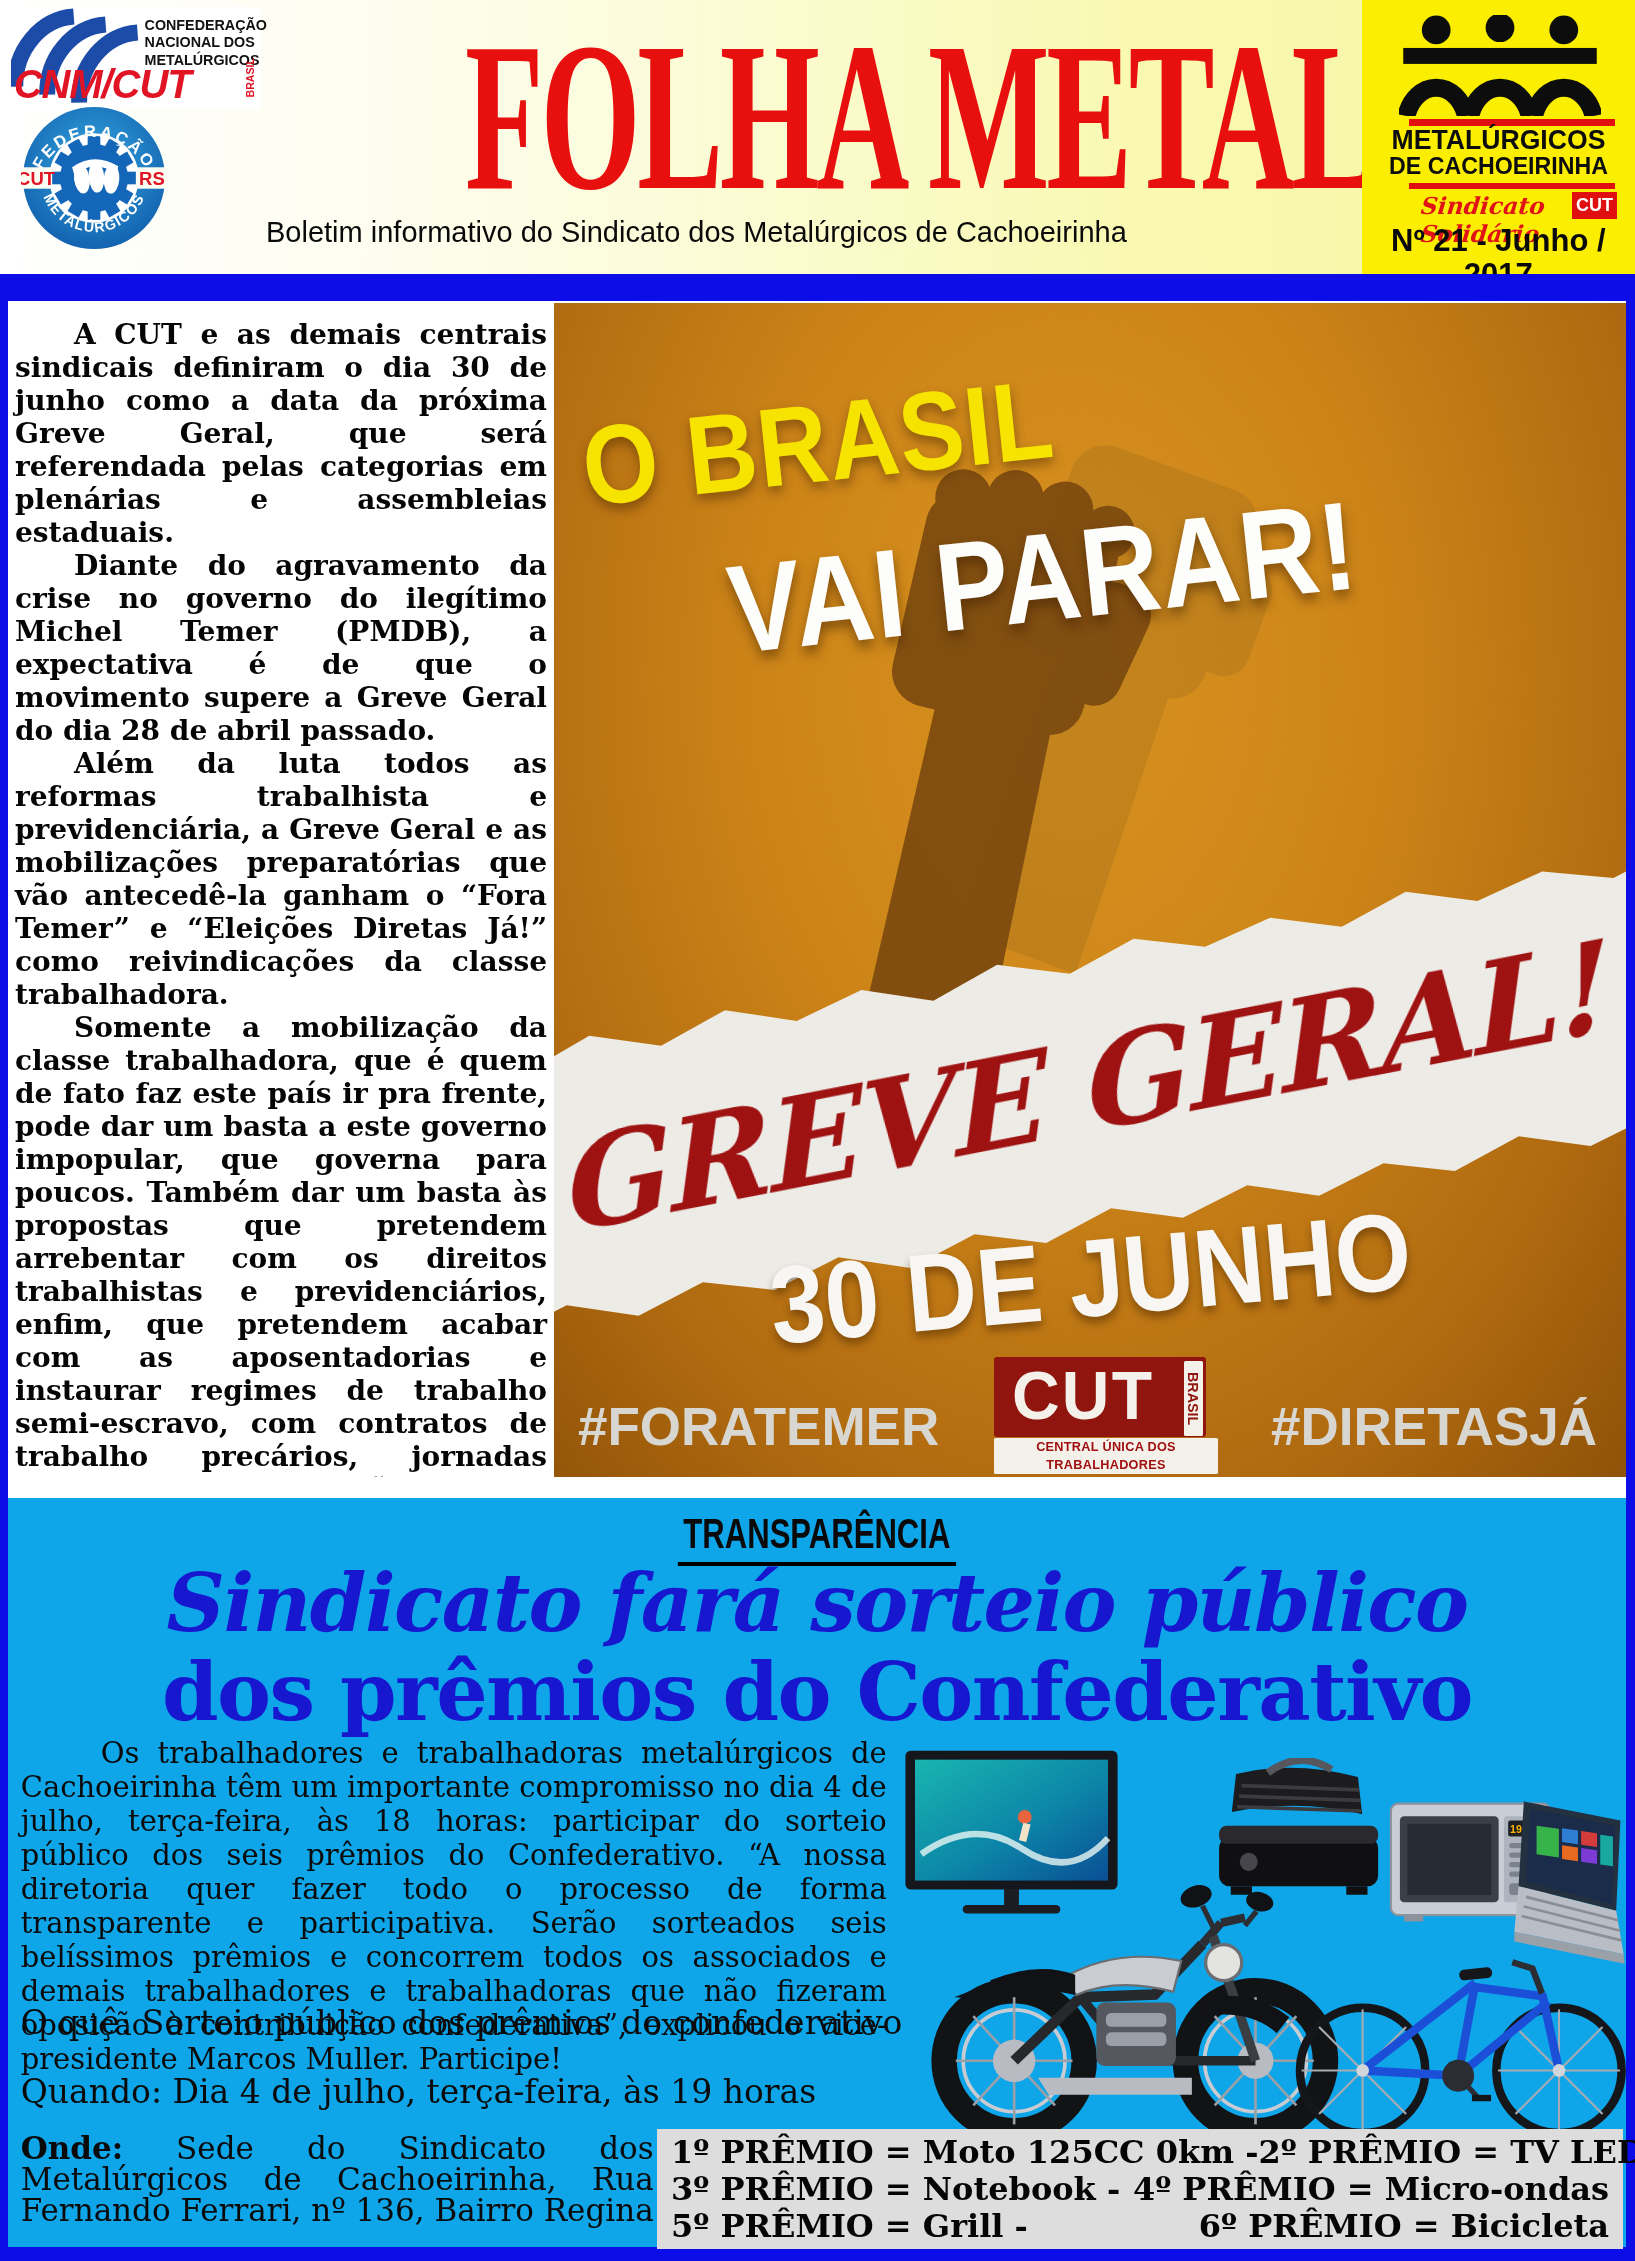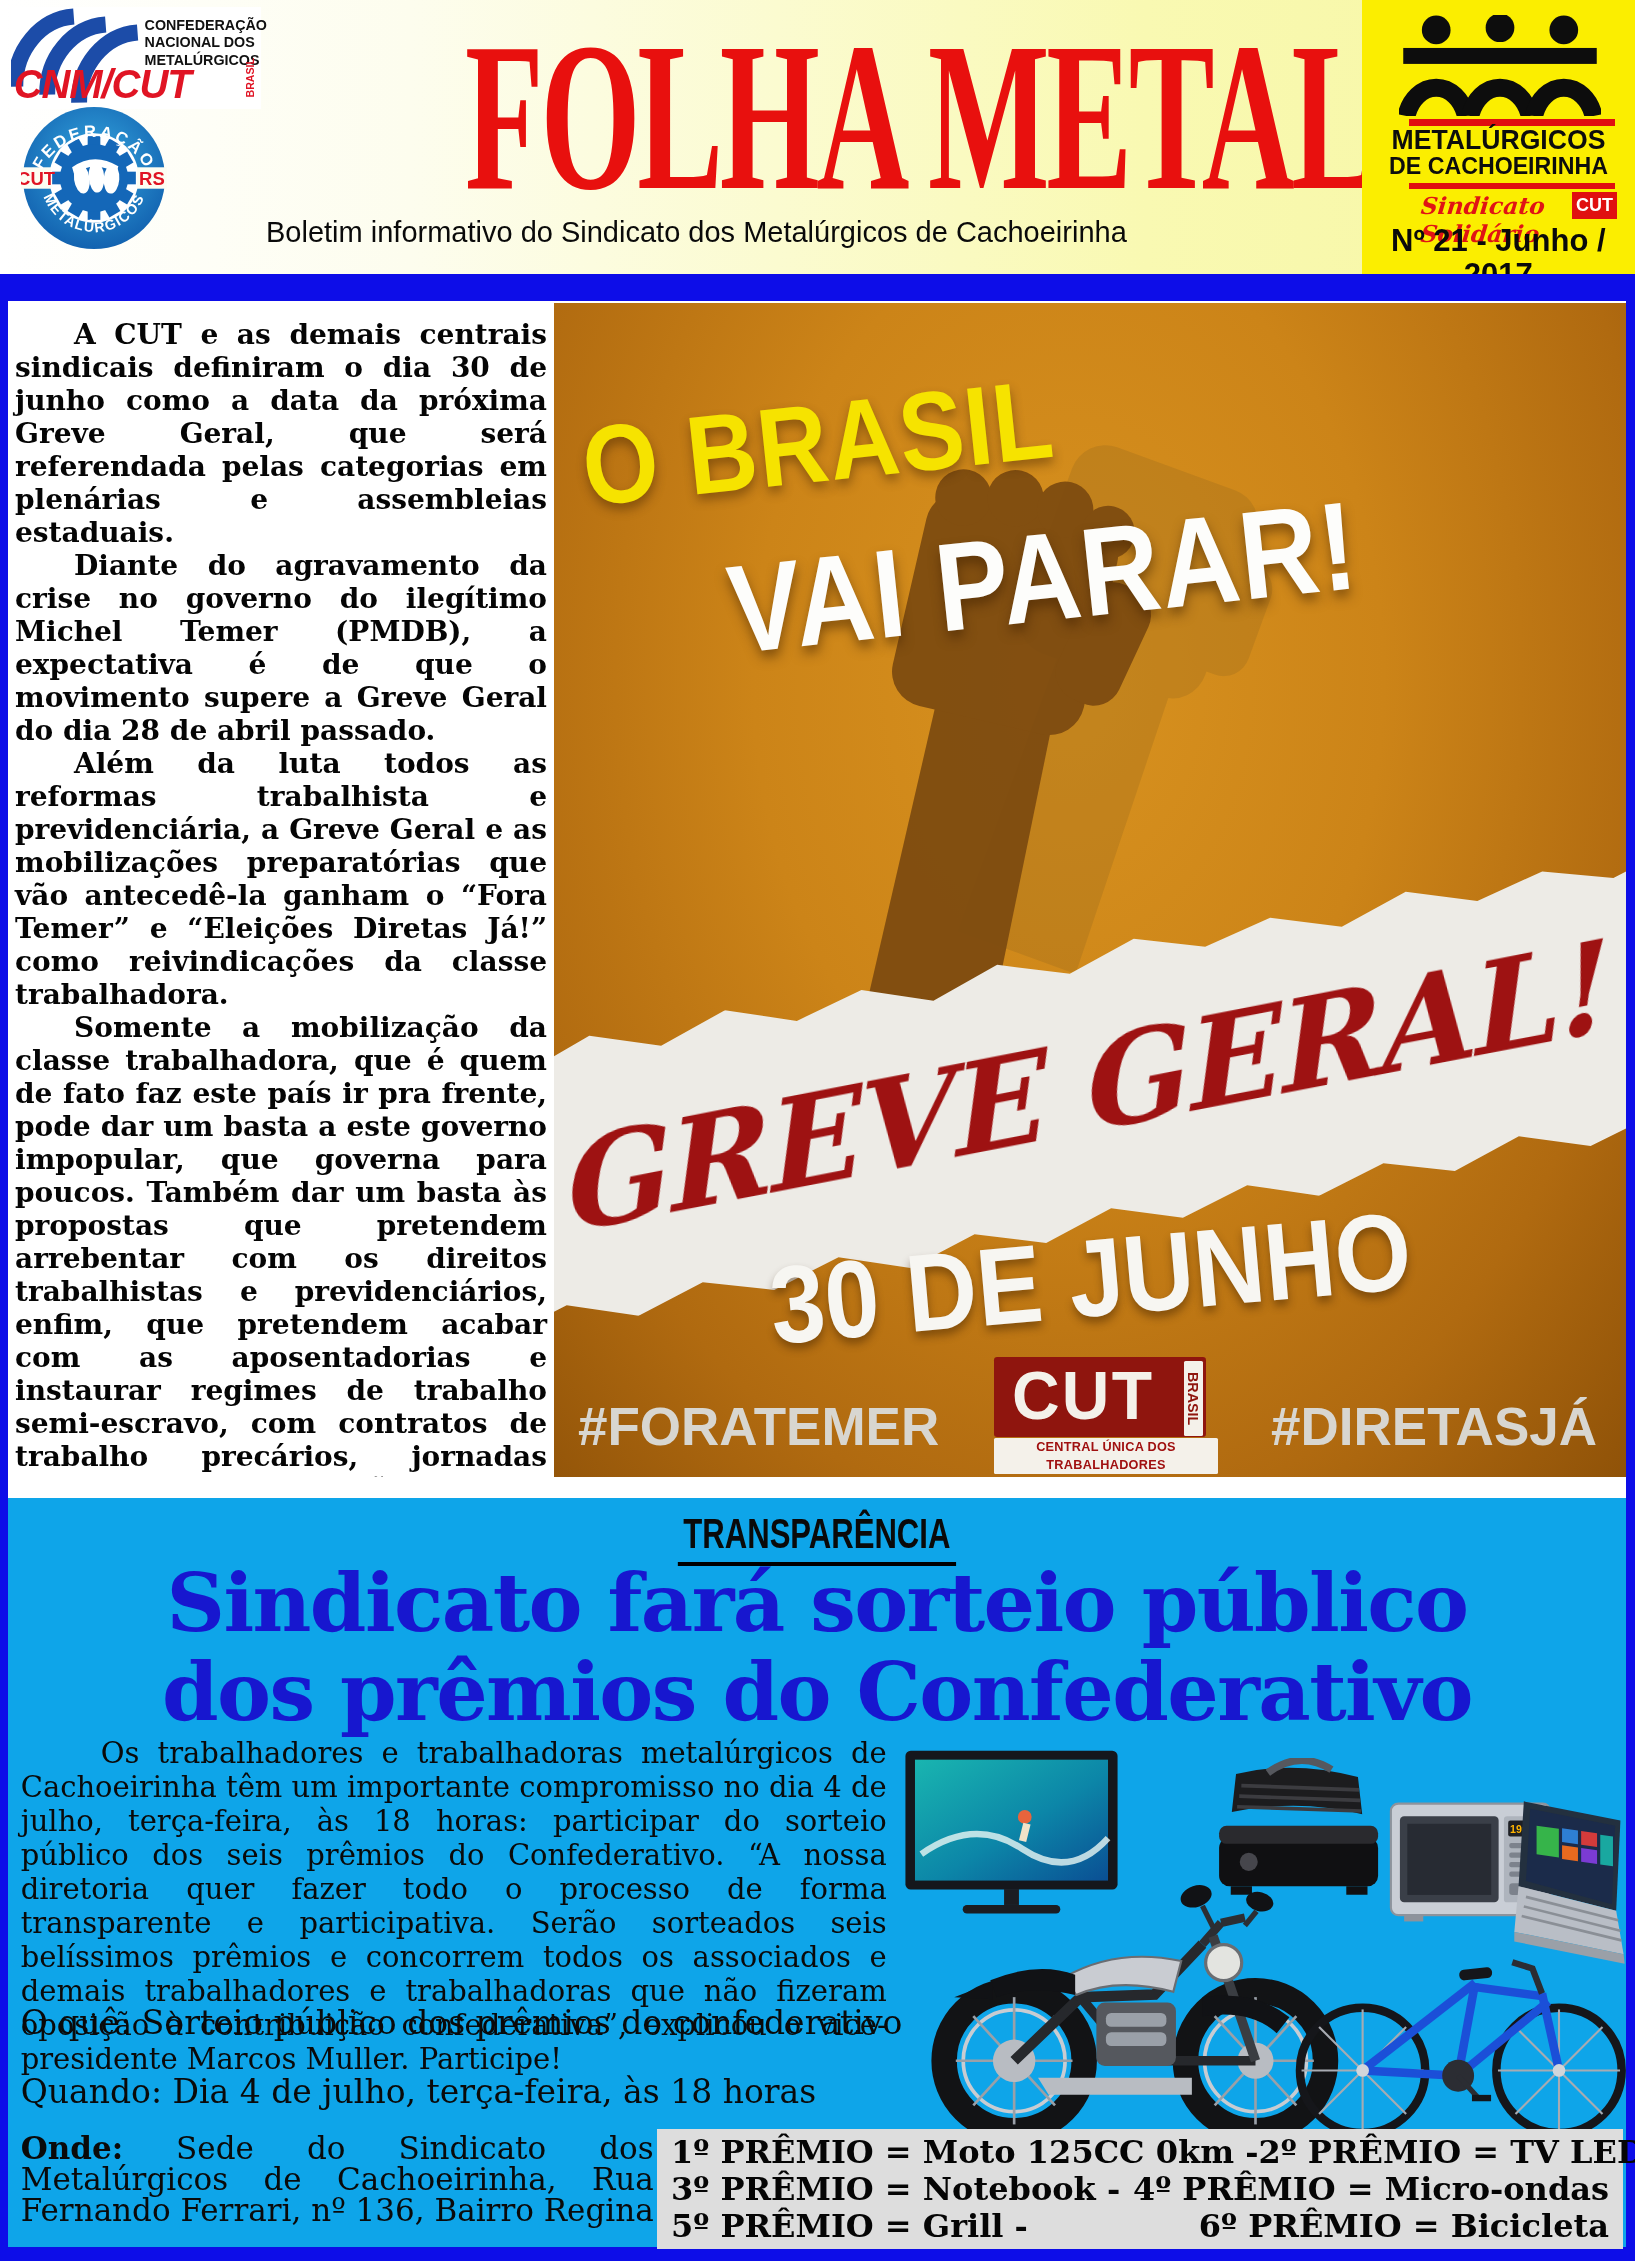--- a/index.html
+++ b/index.html
@@ -81,21 +81,21 @@
            font:800 12.7px/18px "Liberation Sans",sans-serif;text-align:center;letter-spacing:0.3px;border-radius:1.6px;}
 
   
   .yellow{position:absolute;left:8px;top:1498px;width:1618px;height:749px;background:#0ea5e9;}
   .gap-white{position:absolute;left:8px;top:1477px;width:1618px;height:21px;background:#fff;}
   .kicker-wrap{position:absolute;left:0;top:11.7px;width:100%;text-align:center;}
   .kicker{display:inline-block;font:900 42px/47px "Liberation Sans",sans-serif;color:#0a0a0a;
           transform:scaleX(.74);border-bottom:4.8px solid #000;padding:0 7.4px 5.3px;}
   .hl{position:absolute;left:0;width:100%;text-align:center;color:#1717cf;
       font:700 81px/84px "DejaVu Serif",serif;letter-spacing:-1.6px;white-space:nowrap;}
-  .hl1{top:63px;}
+  .hl1{top:63px;font-style:italic;}
   .hl2{top:152px;}
   .t-body{position:absolute;left:12.7px;top:238px;width:866px;color:#0a0a0a;
           font:400 29px/34px "DejaVu Serif",serif;text-align:justify;text-indent:80px;margin:0;}
   .caption{position:absolute;left:1264px;top:227px;width:351px;text-align:center;
            font:400 24.4px/28px "DejaVu Serif",serif;color:#0a0a0a;}
   .info-row{position:absolute;left:12.7px;white-space:nowrap;font:400 33px/37px "DejaVu Serif",serif;color:#0a0a0a;}
   .info-row b{font-weight:400;}
   .row-what{top:506px;}
   .row-when{top:575px;}
   .where{position:absolute;left:12.7px;top:635px;width:633px;margin:0;
@@ -402,21 +402,21 @@
       <circle cx="150" cy="300" r="12" fill="#d2d5da"></circle>
         <circle cx="520" cy="300" r="12" fill="#d2d5da"></circle>
     </svg>
 
     <div class="info-row row-what">
       <b>O quê:</b>
       <span>Sorteio público dos prêmios do confederativo</span>
     </div>
     <div class="info-row row-when">
       <b>Quando:</b>
-      <span>Dia 4 de julho, terça-feira, às 18 horas</span>
+      <span>Dia 4 de julho, terça-feira, às 19 horas</span>
     </div>
     <p class="where">
       <b>Onde:</b>
       <span>Sede do Sindicato dos Metalúrgicos de Cachoeirinha, Rua Fernando Ferrari, nº 136, Bairro Regina</span>
     </p>
 
     <div class="prize-box">
       <div class="prize-row">
         <span>1º PRÊMIO = Moto 125CC 0km -</span>
         <span>2º PRÊMIO = TV LED 32"</span>

